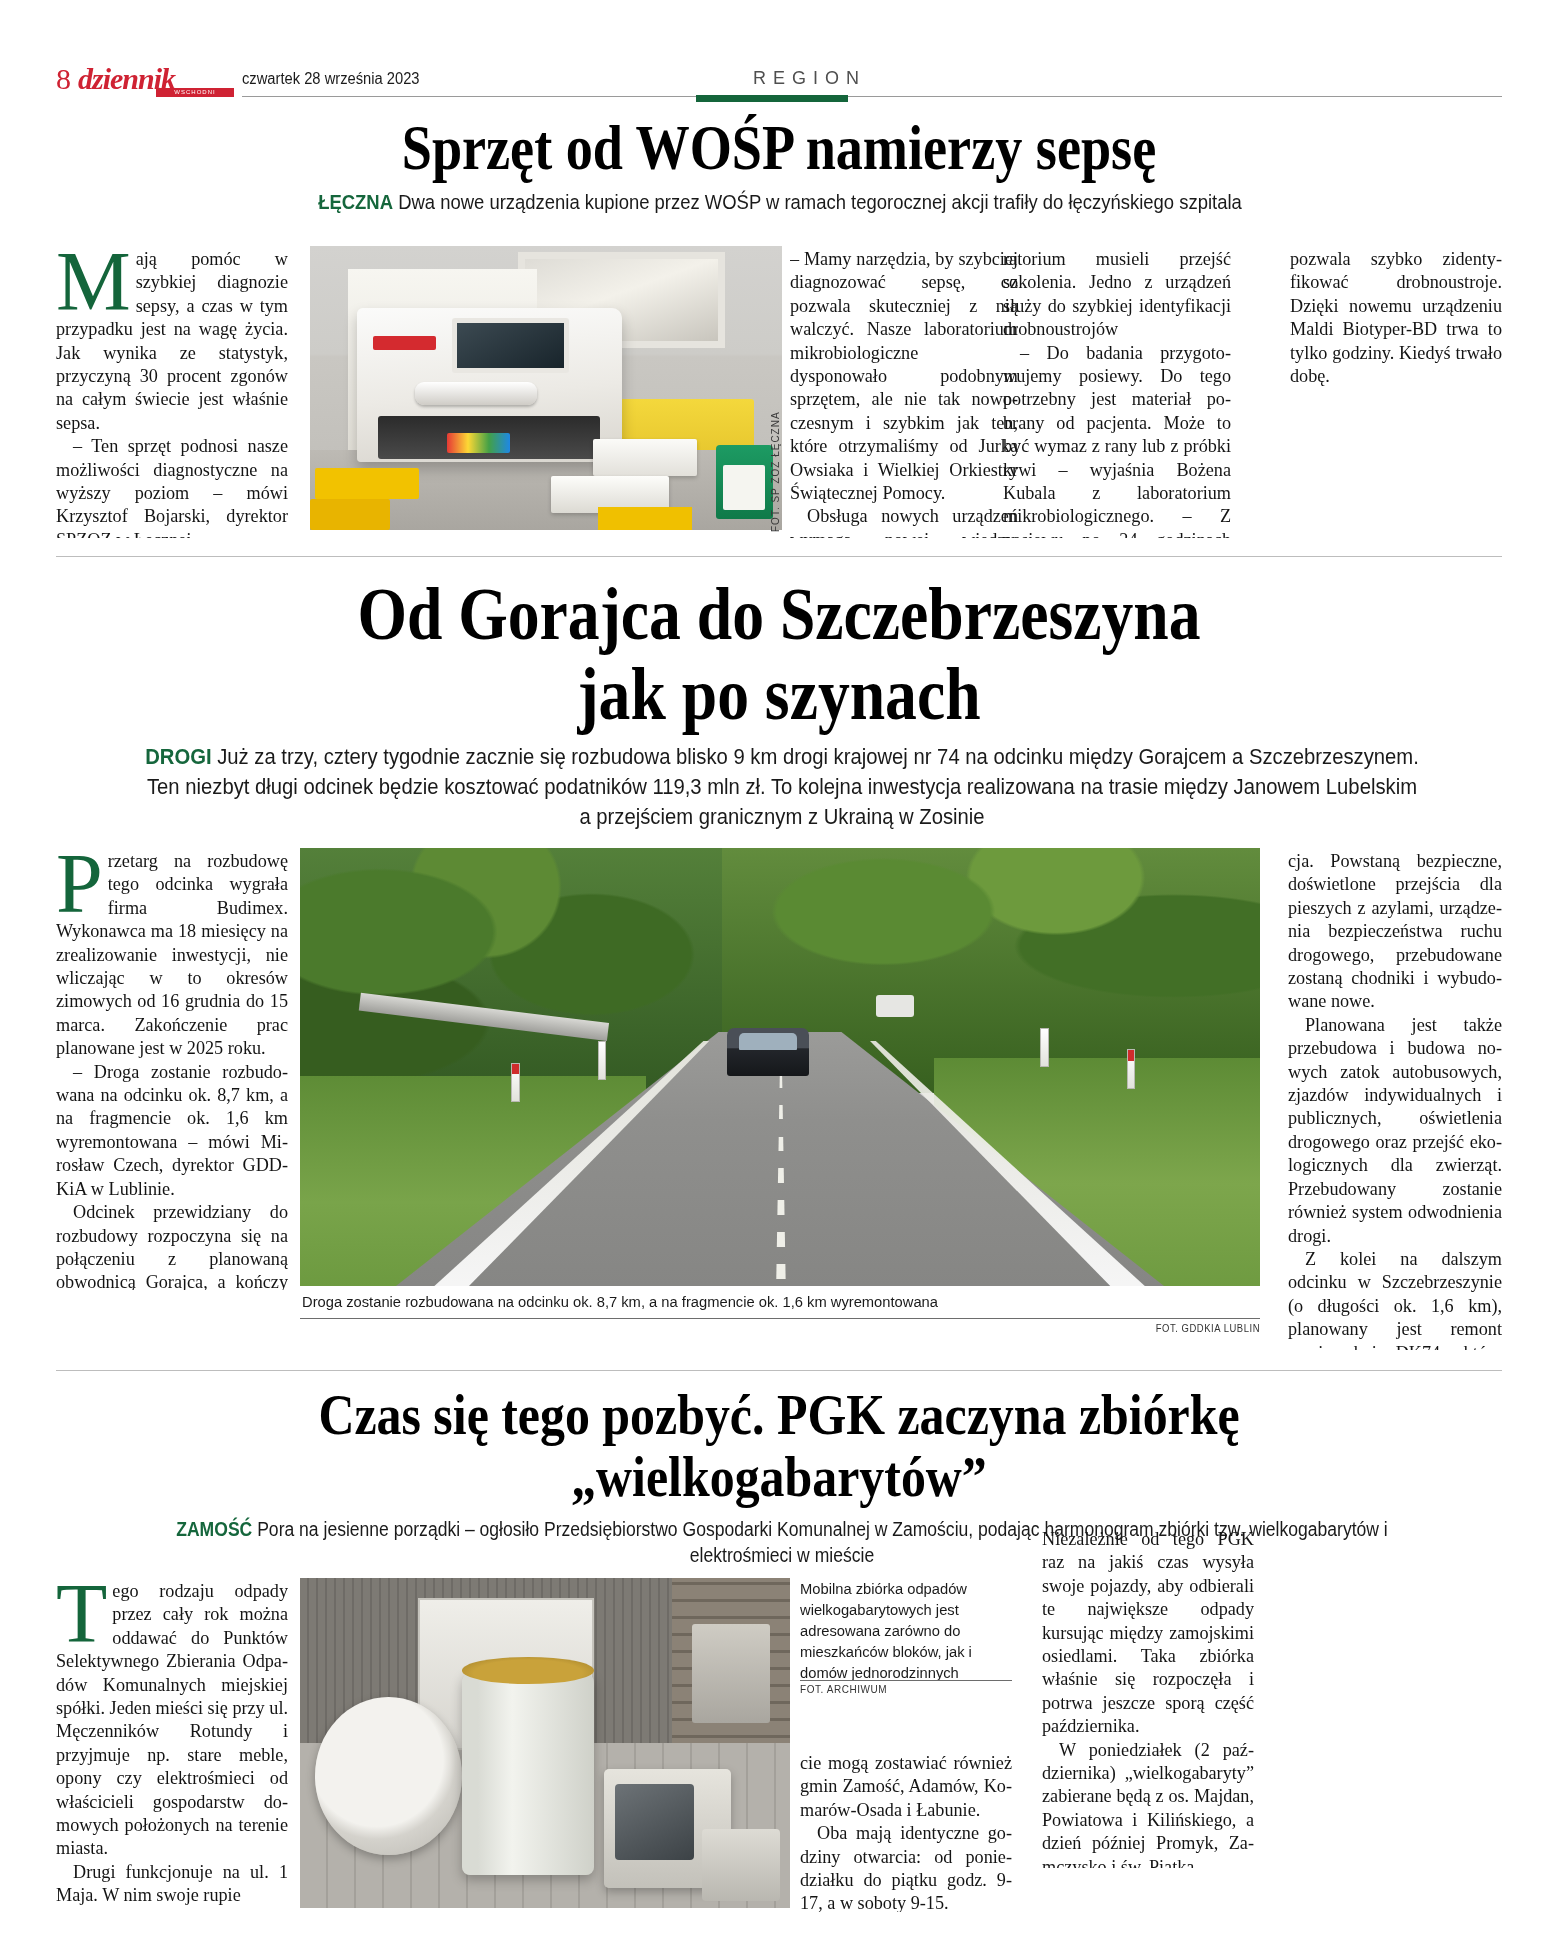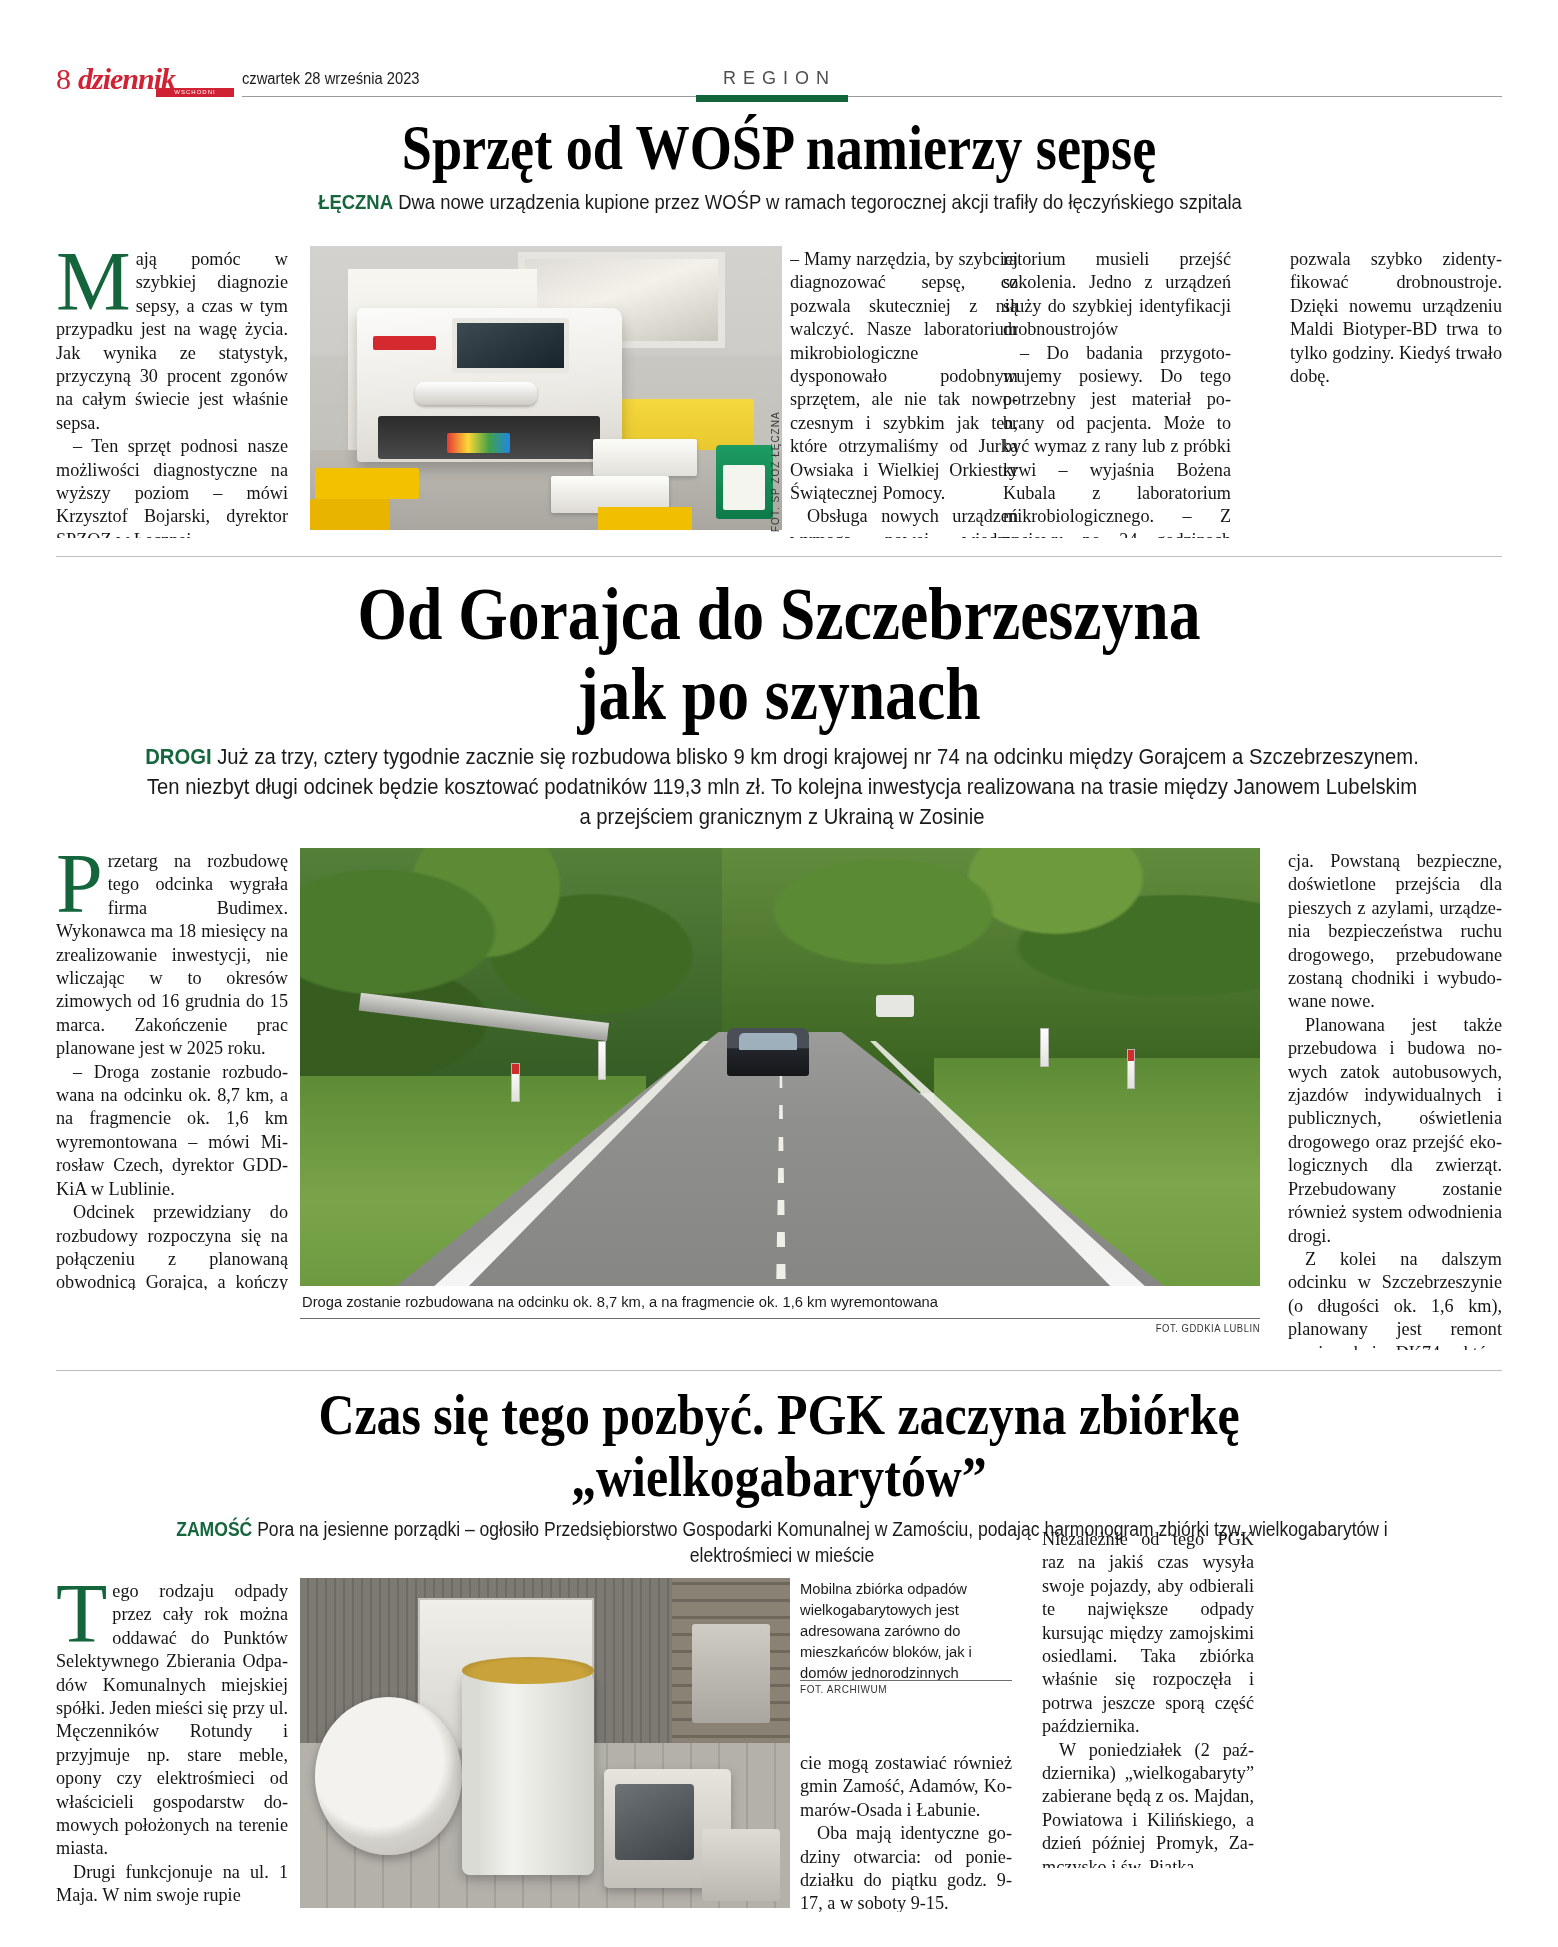--- a/index.html
+++ b/index.html
@@ -80,21 +80,21 @@
     position: absolute;
     left: 186px; top: 34px;
     width: 1260px; height: 1px;
     background: #9a9a9a;
   }
   .mast-section {
     position: absolute;
     left: 630px;
     top: 4px;
     width: 180px;
-    text-align: center;
+    text-align: right;
     font-family: "Liberation Sans", sans-serif;
     font-size: 18px;
     letter-spacing: 7px;
     color: #4f4f4f;
     line-height: 24px;
     text-indent: 7px;
   }
   .mast-section-bar {
     position: absolute;
     left: 640px;

